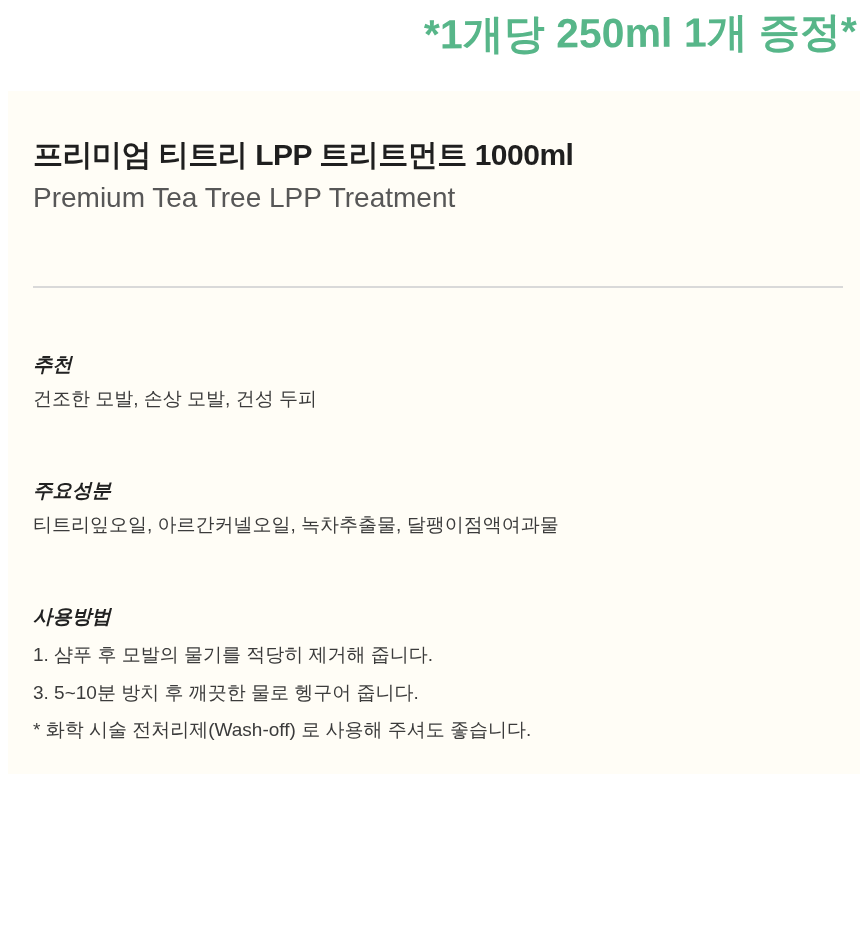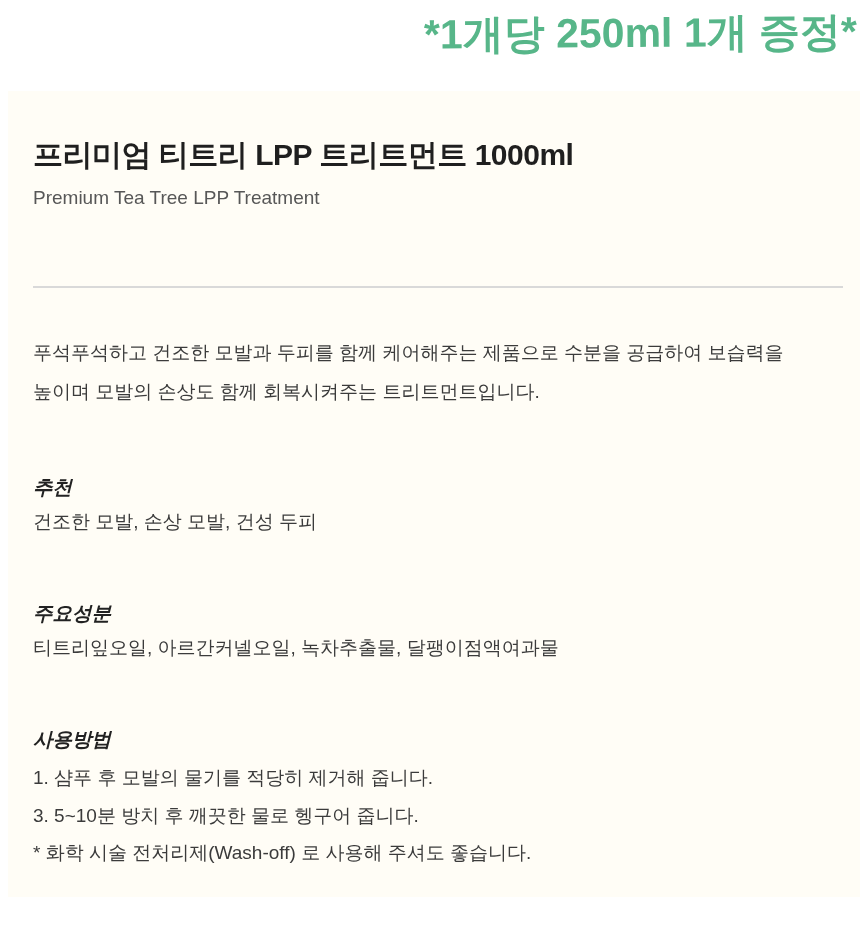--- a/index.html
+++ b/index.html
@@ -43,21 +43,21 @@
     margin: 0;
     font-size: 30px;
     line-height: 40px;
     font-weight: 700;
     color: #1f1f1f;
     letter-spacing: -0.5px;
   }
 
   .subtitle {
     margin-top: 8px;
-    font-size: 19px;
+    font-size: 28px;
     line-height: 30px;
     font-weight: 400;
     color: #575757;
   }
 
   hr.divider {
     border: none;
     border-top: 2px solid #d9d9d9;
     margin: 73px 0 0 0;
   }
@@ -99,24 +99,20 @@
 <div class="promo">*1개당 250ml 1개 증정*</div>
 
 <main class="card">
 
   <h1 class="title">프리미엄 티트리 LPP 트리트먼트 1000ml</h1>
 
   <div class="subtitle">Premium Tea Tree LPP Treatment</div>
 
   <hr class="divider">
 
-  <p class="desc">
-    <span>푸석푸석하고 건조한 모발과 두피를 함께 케어해주는 제품으로 수분을 공급하여 보습력을</span><br>
-    <span>높이며 모발의 손상도 함께 회복시켜주는 트리트먼트입니다.</span>
-  </p>
 
   <section class="section first">
     <div class="section-heading">추천</div>
     <div class="section-body">건조한 모발, 손상 모발, 건성 두피</div>
   </section>
 
   <section class="section">
     <div class="section-heading">주요성분</div>
     <div class="section-body">티트리잎오일, 아르간커넬오일, 녹차추출물, 달팽이점액여과물</div>
   </section>

